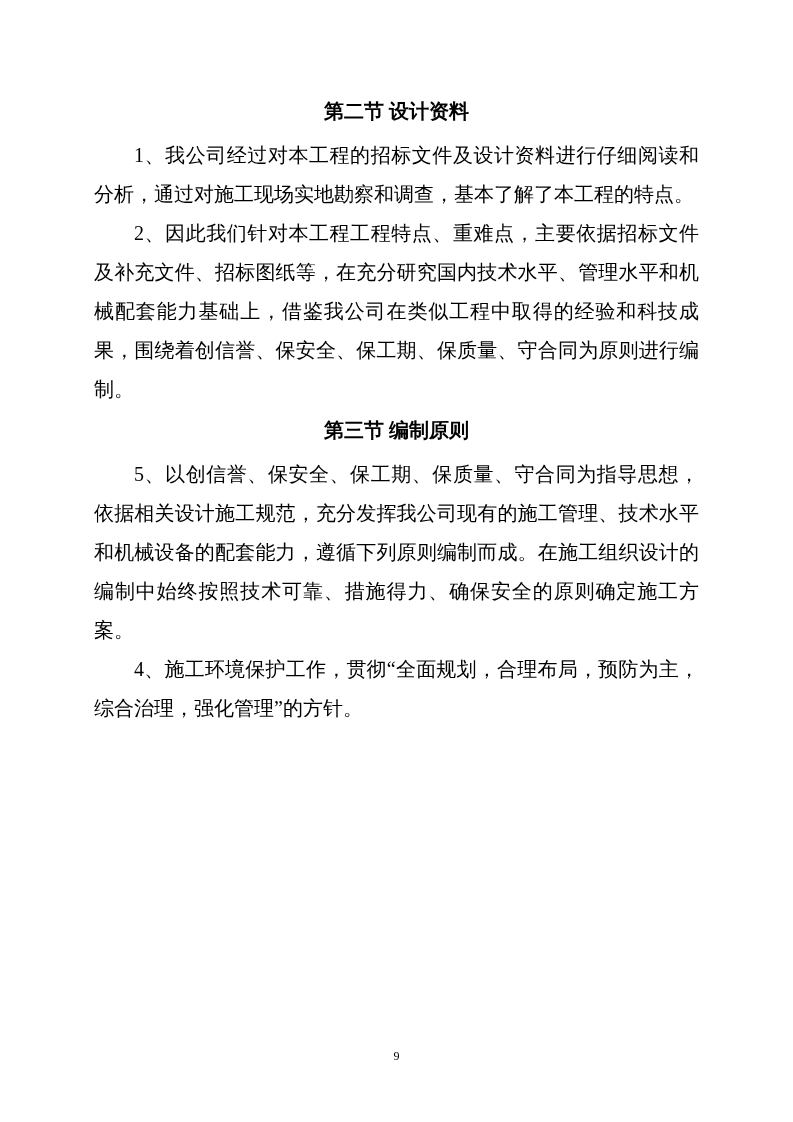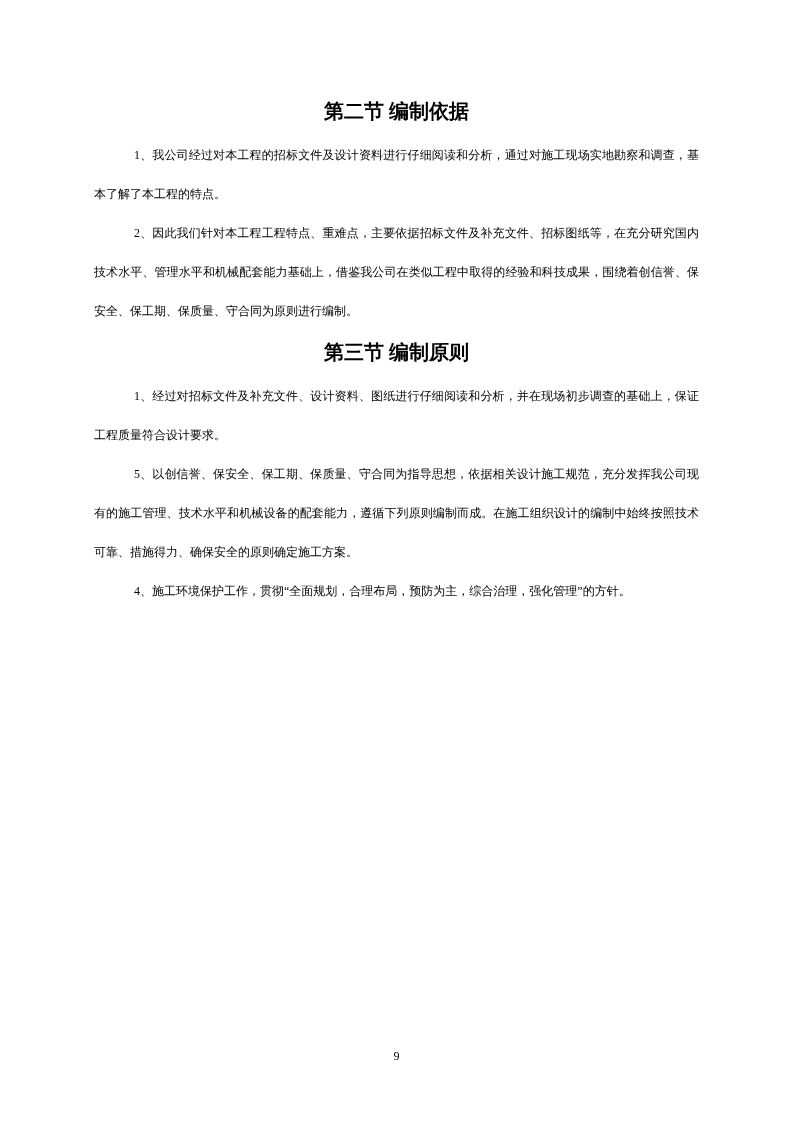--- a/index.html
+++ b/index.html
@@ -23,21 +23,21 @@
     font-size: 20px;
     font-weight: bold;
     text-align: center;
     line-height: 30px;
     margin: 0 0 10px 0;
   }
   .section-heading.second {
     margin-top: 6px;
   }
   .body-para {
-    font-size: 12px;
+    font-size: 20px;
     line-height: 39px;
     text-align: justify;
     text-indent: 40px;
     margin: 0;
     word-break: break-all;
   }
   .page-number {
     position: absolute;
     left: 0;
     right: 0;
@@ -45,30 +45,29 @@
     text-align: center;
     font-size: 12px;
     color: #000000;
   }
 </style>
 </head>
 <body>
 
 <div class="page">
 
-  <h1 class="section-heading">第二节 编制依据</h1>
+  <h1 class="section-heading">第二节 设计资料</h1>
 
   <p class="body-para">1、我公司经过对本工程的招标文件及设计资料进行仔细阅读和分析，通过对施工现场实地勘察和调查，基本了解了本工程的特点。</p>
 
   <p class="body-para">2、因此我们针对本工程工程特点、重难点，主要依据招标文件及补充文件、招标图纸等，在充分研究国内技术水平、管理水平和机械配套能力基础上，借鉴我公司在类似工程中取得的经验和科技成果，围绕着创信誉、保安全、保工期、保质量、守合同为原则进行编制。</p>
 
 
   <h1 class="section-heading second">第三节 编制原则</h1>
 
-  <p class="body-para">1、经过对招标文件及补充文件、设计资料、图纸进行仔细阅读和分析，并在现场初步调查的基础上，保证工程质量符合设计要求。</p>
 
   <p class="body-para">5、以创信誉、保安全、保工期、保质量、守合同为指导思想，依据相关设计施工规范，充分发挥我公司现有的施工管理、技术水平和机械设备的配套能力，遵循下列原则编制而成。在施工组织设计的编制中始终按照技术可靠、措施得力、确保安全的原则确定施工方案。</p>
 
 
   <p class="body-para">4、施工环境保护工作，贯彻“全面规划，合理布局，预防为主，综合治理，强化管理”的方针。</p>
 
 
   <div class="page-number">9</div>
 
 </div>

